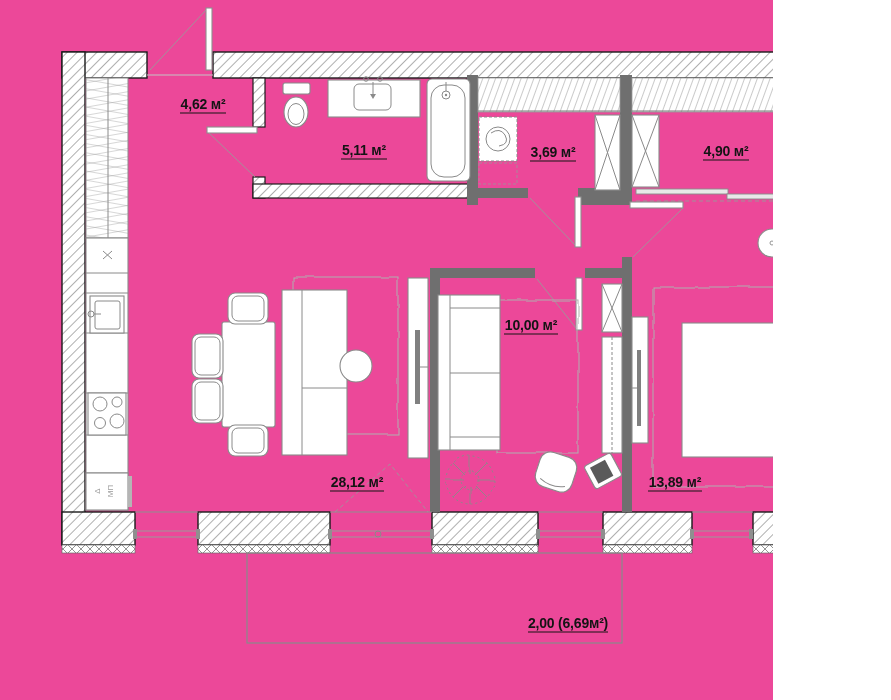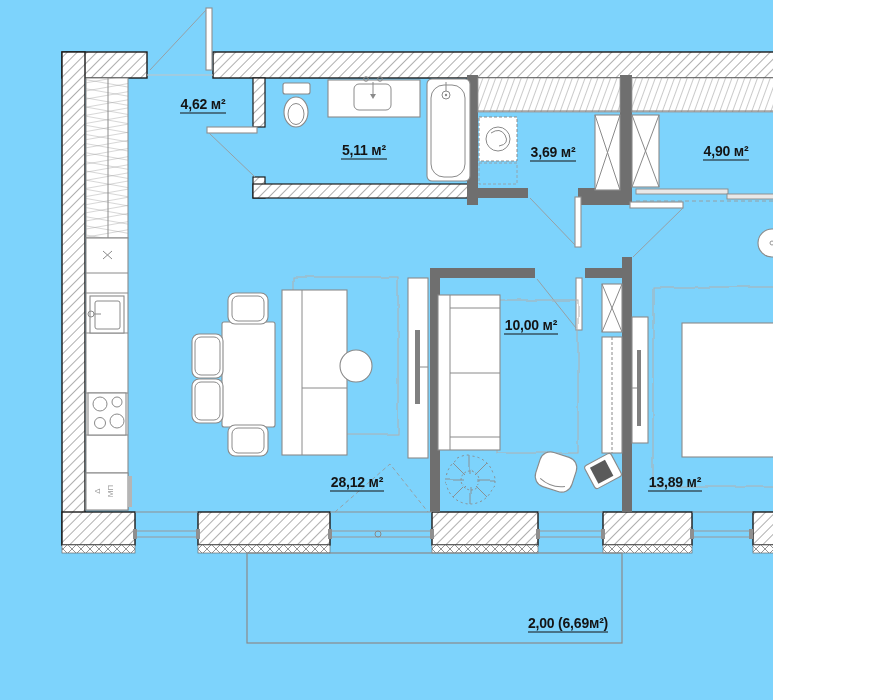--- a/index.html
+++ b/index.html
@@ -1,16 +1,16 @@
 <!DOCTYPE html>
 <html><head>
 <meta charset="utf-8">
 <style>
   html,body{margin:0;padding:0;background:#ffffff;}
-  #stage{position:relative;width:773px;height:700px;background:#7dd3fc;overflow:hidden;
+  #stage{position:relative;width:773px;height:700px;background:#ec4899;overflow:hidden;
          font-family:"Liberation Sans",sans-serif;text-align:right;}
   svg{display:block;}
   .wall  {fill:url(#hatchF);stroke:#1b1b1b;stroke-width:1.4;}
   .wallD {fill:url(#hatchD);stroke:#1b1b1b;stroke-width:1.4;}
   .bathwall{fill:url(#hatchF);stroke:#1b1b1b;stroke-width:1.2;}
   .strip {fill:url(#crossX);stroke:#6a6a6a;stroke-width:0.7;}
   .part  {fill:#6f6f6f;stroke:none;}
   .fur   {fill:#ffffff;stroke:#8a8a8a;stroke-width:1.1;}
   .furl  {fill:none;stroke:#8a8a8a;stroke-width:1;}
   .rug   {fill:none;stroke:#b0b0b0;stroke-width:1;filter:url(#wobble);}

